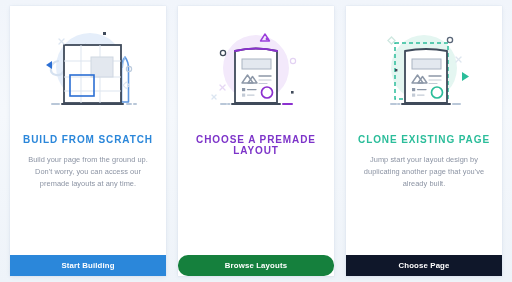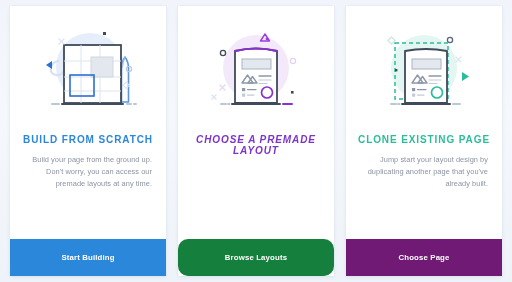--- a/index.html
+++ b/index.html
@@ -52,31 +52,31 @@
     font-weight: bold;
     letter-spacing: 0.9px;
     text-align: center;
     margin: 0 0 9px 0;
     line-height: 1.1;
   }
   .card-body {
     font-size: 7.4px;
     line-height: 1.62;
     color: #8b93a3;
-    text-align: right;
+    text-align: center;
     padding: 0 14px;
     margin: 0;
     letter-spacing: 0.05px;
   }
   .card-spacer { flex: 1 1 auto; }
 
   .card-btn {
     width: 100%;
     flex: 0 0 auto;
-    height: 37px;
+    height: 21px;
     border: none;
     color: #ffffff;
     font-size: 7.8px;
     font-weight: bold;
     font-family: "Liberation Sans", sans-serif;
     letter-spacing: 0.15px;
     cursor: pointer;
     display: flex;
     align-items: center;
     justify-content: center;
@@ -210,21 +210,21 @@
         <g stroke="#e5d7f4" stroke-width="1.3" stroke-linecap="round">
           <line x1="24" y1="70" x2="29" y2="75"></line>
           <line x1="29" y1="70" x2="24" y2="75"></line>
         </g>
         <g stroke="#dbe5f1" stroke-width="1.3" stroke-linecap="round">
           <line x1="16" y1="80" x2="20" y2="84"></line>
           <line x1="20" y1="80" x2="16" y2="84"></line>
         </g>
       </svg>
     </div>
-    <h3 class="card-title" style="color: rgb(125, 52, 201); font-style: italic;">CHOOSE A PREMADE LAYOUT</h3>
+    <h3 class="card-title" style="color: rgb(125, 52, 201);">CHOOSE A PREMADE LAYOUT</h3>
     <div class="card-spacer"></div>
     <button class="card-btn" style="background: #15803d; border-radius: 10px;">Browse Layouts</button>
   </div>
 
   <div class="card theme-teal">
     <div class="illo-wrap">
       <svg width="120" height="110" viewBox="0 0 120 110">
         <circle cx="60" cy="53" r="33" fill="#e4f6f1"></circle>
 
         <rect x="31" y="28" width="53" height="56" fill="none" stroke="#2bbd9a" stroke-width="1.5" stroke-dasharray="4 3"></rect>
@@ -272,16 +272,16 @@
         <rect x="31" y="54" width="2.4" height="2.4" fill="#3f4a5a"></rect>
         <g stroke="#dde6ef" stroke-width="1.3" stroke-linecap="round">
           <line x1="92" y1="42" x2="97" y2="47"></line>
           <line x1="97" y1="42" x2="92" y2="47"></line>
         </g>
       </svg>
     </div>
     <h3 class="card-title" style="color: rgb(43, 189, 154); text-align: center;">CLONE EXISTING PAGE</h3>
     <p class="card-body">Jump start your layout design by duplicating another page that you've already built.</p>
     <div class="card-spacer"></div>
-    <button class="card-btn" style="background: #701a75;">Choose Page</button>
+    <button class="card-btn" style="background: #0f172a;">Choose Page</button>
   </div>
 
 </div>
 
 </body></html>

